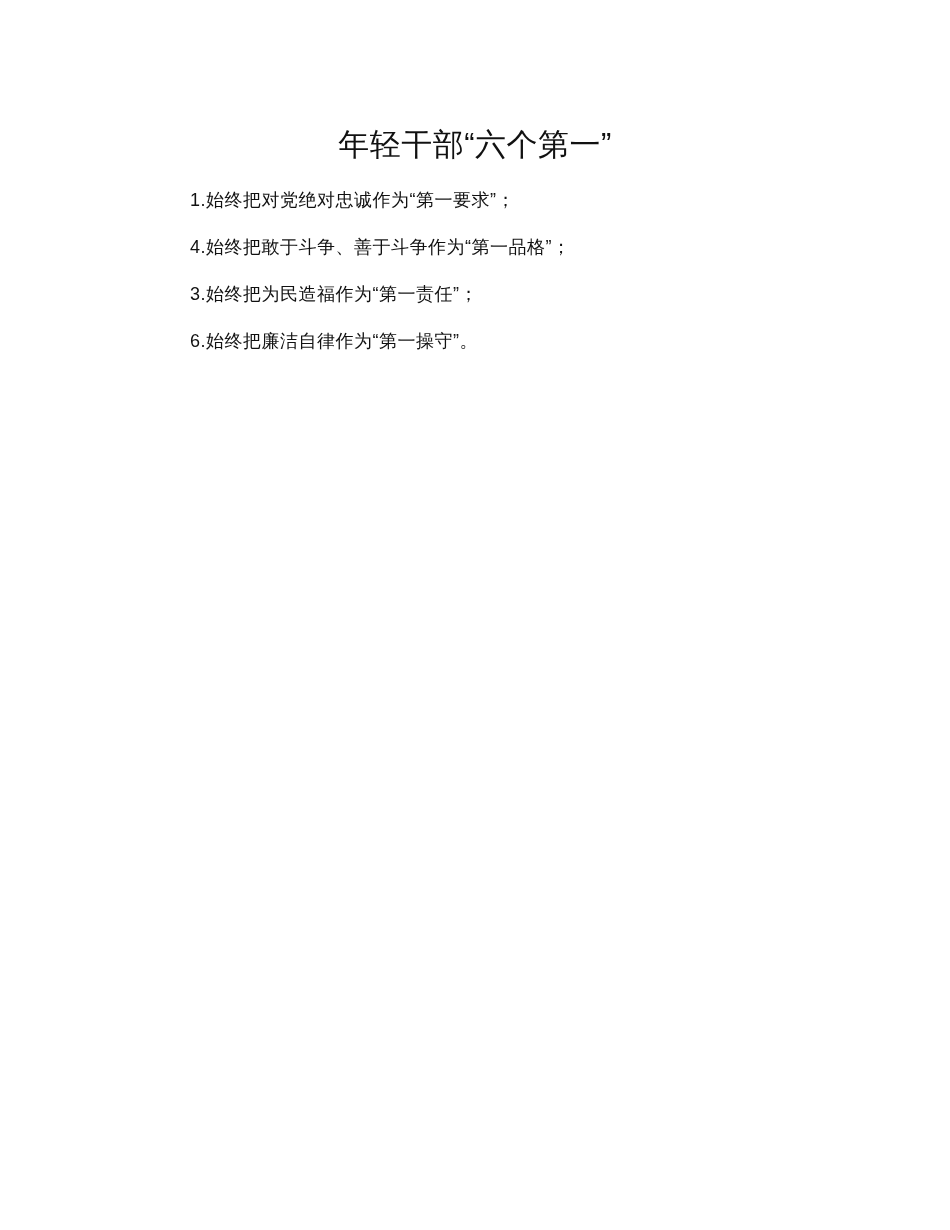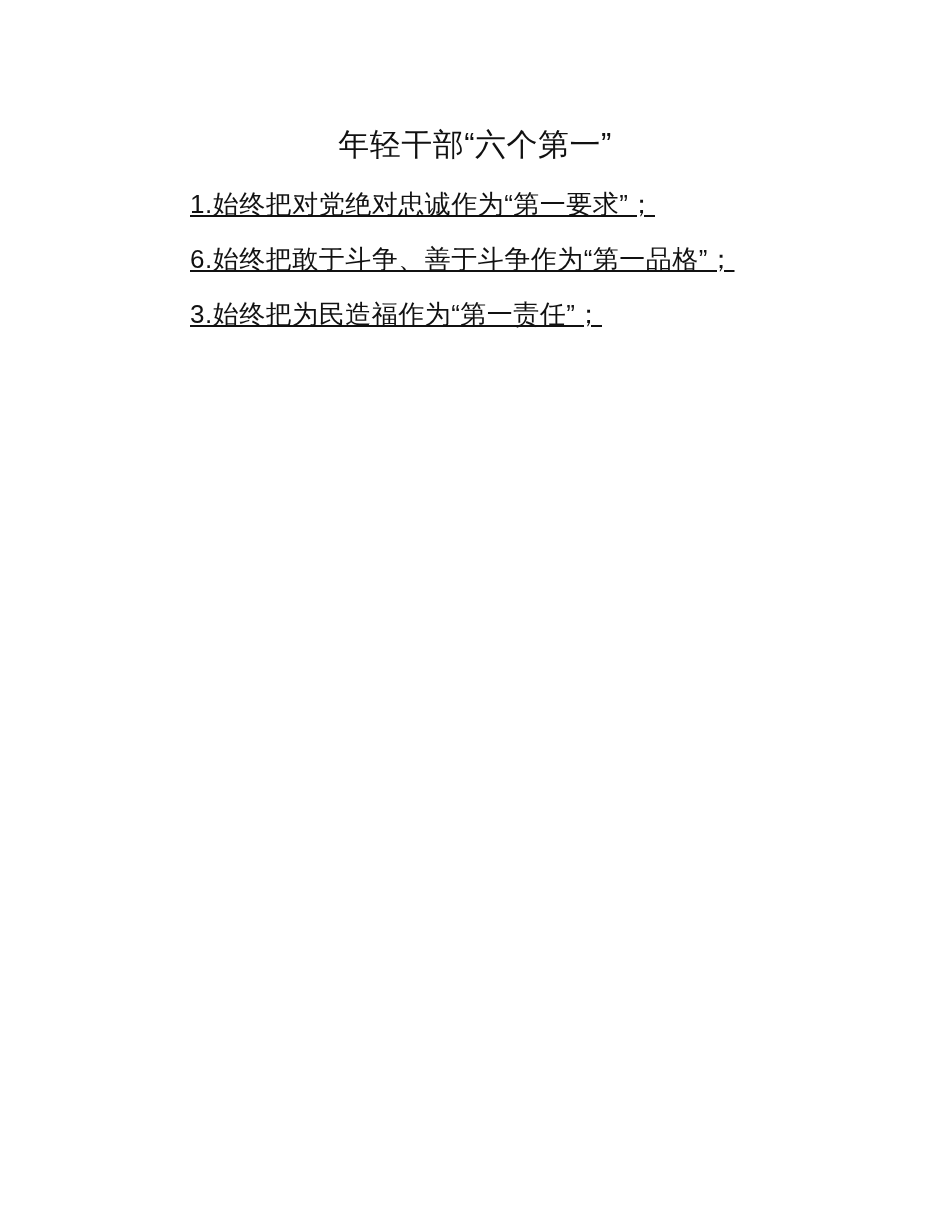--- a/index.html
+++ b/index.html
@@ -24,38 +24,38 @@
   .doc-title {
     font-size: 31px;
     font-weight: 500;
     line-height: 1.2;
     text-align: center;
     margin: 0 0 28px 0;
     letter-spacing: 0.5px;
     white-space: nowrap;
   }
   .doc-item {
-    font-size: 26px;
+    font-size: 18px;
     font-weight: 400;
     line-height: 1;
     margin: 0 0 29px 0;
     letter-spacing: 0.5px;
     white-space: nowrap;
-    text-decoration: underline;
   }
 </style>
 </head>
 <body>
 
 <div class="page">
   <div class="content">
     <h1 class="doc-title">年轻干部“六个第一”</h1>
 
     <p class="doc-item">1.始终把对党绝对忠诚作为“第一要求”；</p>
 
 
 
-    <p class="doc-item">6.始终把敢于斗争、善于斗争作为“第一品格”；</p>
+    <p class="doc-item">4.始终把敢于斗争、善于斗争作为“第一品格”；</p>
 
     <p class="doc-item">3.始终把为民造福作为“第一责任”；</p>
 
+    <p class="doc-item">6.始终把廉洁自律作为“第一操守”。</p>
   </div>
 </div>
 
 </body></html>

